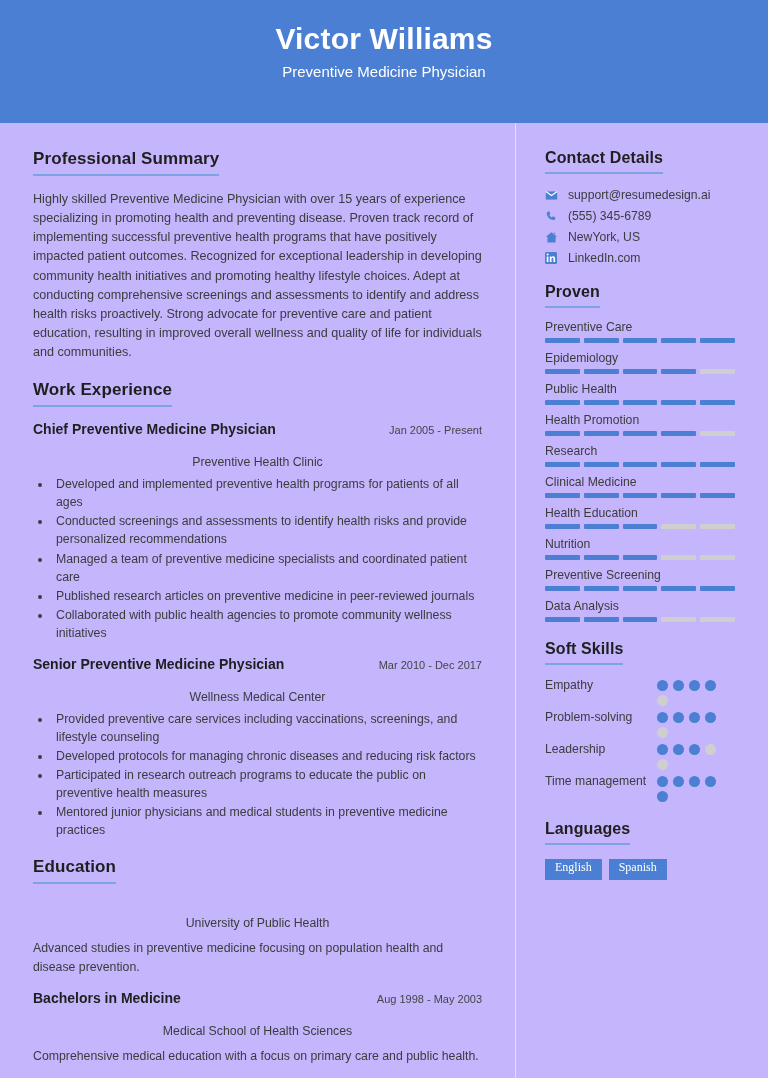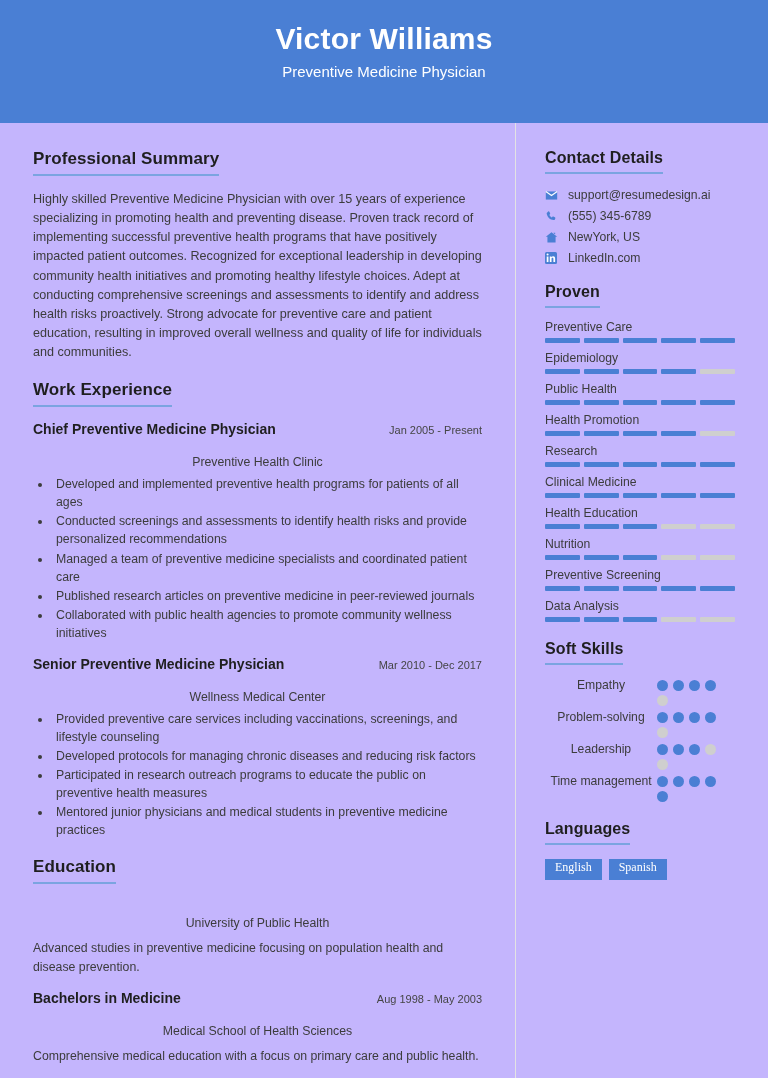--- a/index.html
+++ b/index.html
@@ -163,21 +163,20 @@
     border-radius: 1px;
     background: #cfcfcf;
   }
   .seg.on { background: #4a7fd4; }
 
   
   .soft-row {
     display: flex;
     align-items: flex-start;
     margin-bottom: 3px;
-    text-align: center;
   }
   .soft-name {
     font-size: 12.2px;
     color: #3c3c3c;
     width: 112px;
     flex: 0 0 112px;
     line-height: 1.35;
   }
   .soft-dots {
     display: flex;

